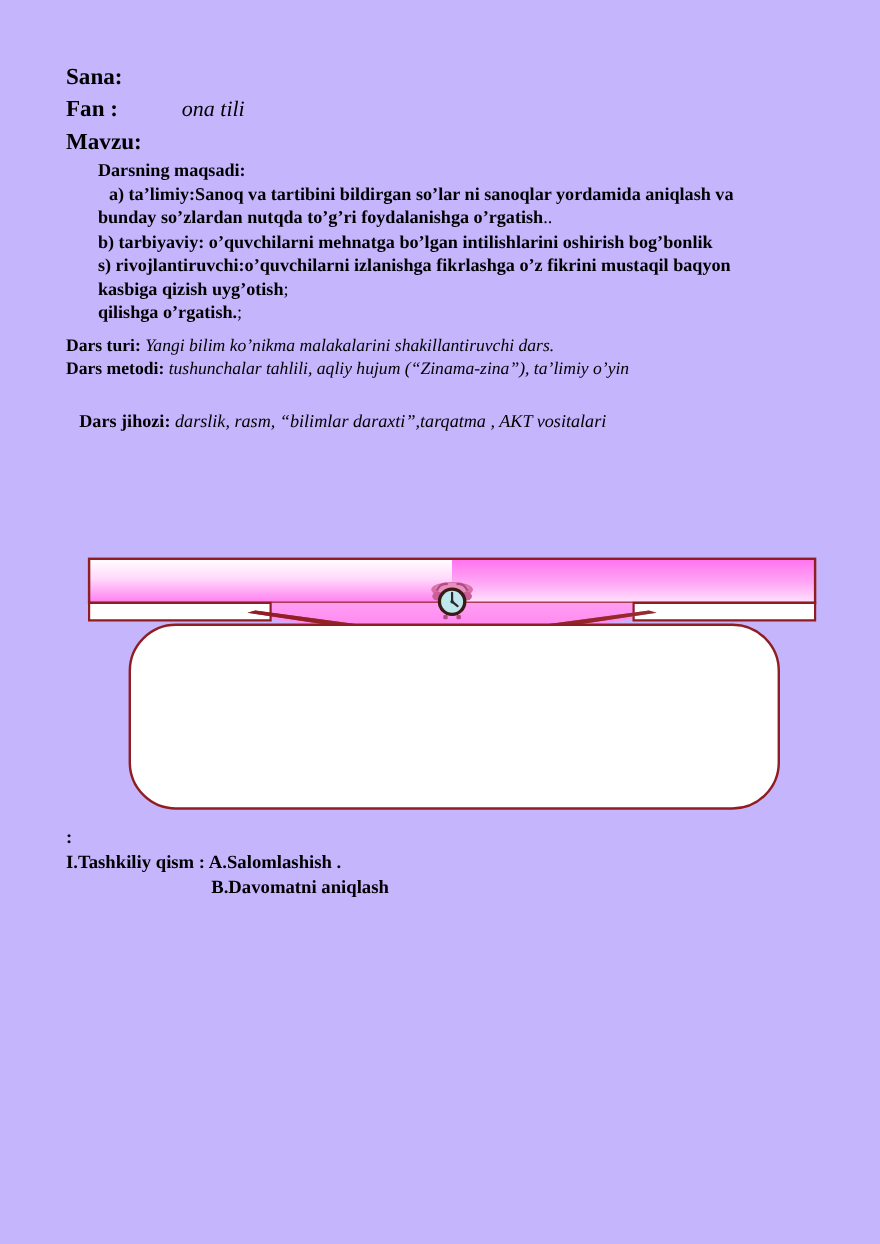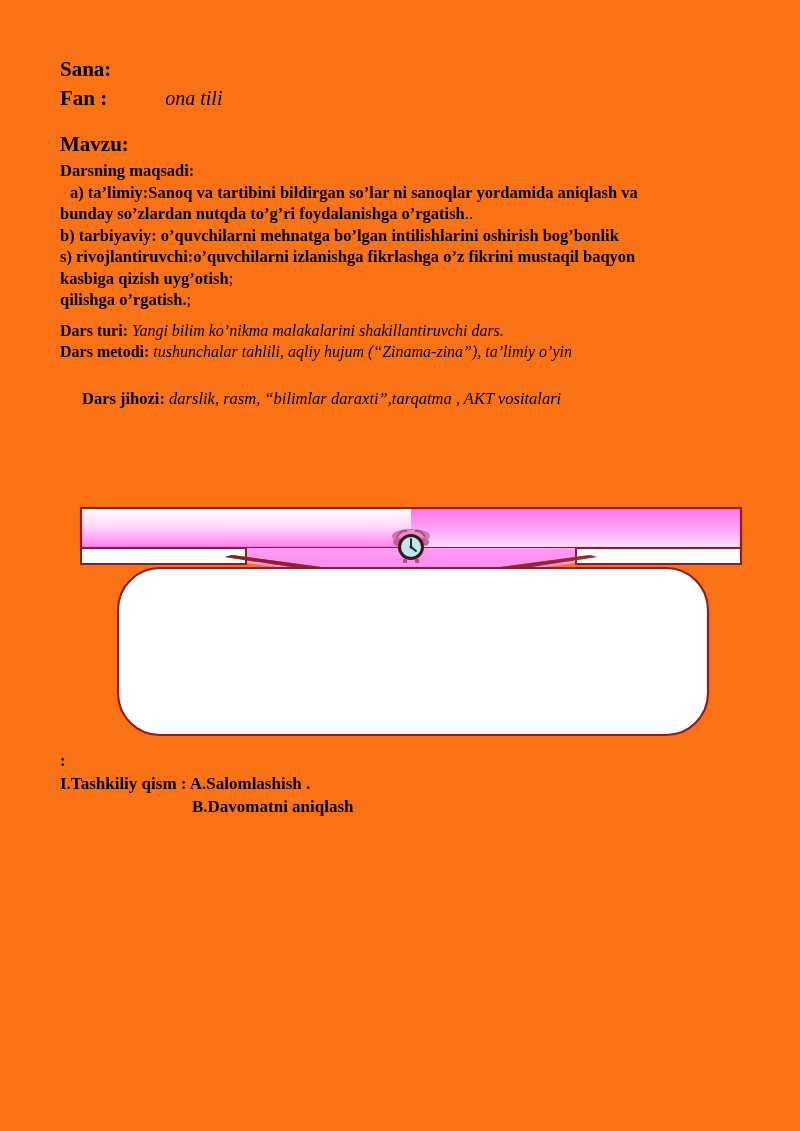--- a/index.html
+++ b/index.html
@@ -13,21 +13,21 @@
     position: relative;
     font-family: "Liberation Serif", "DejaVu Serif", serif;
     color: #000000;
     overflow: hidden;
   }
   .page {
     position: absolute;
     left: 0; top: 0;
     width: 800px;
     height: 1131px;
-    background: #f97316;
+    background: #c4b5fd;
   }
   .content {
     position: absolute;
     left: 60px;
     top: 56px;
     width: 680px;
   }
 
   
   .hdr-row {
@@ -47,21 +47,21 @@
     font-size: 20px;
     white-space: pre;
   }
   .row-sana { margin-bottom: 1px; }
   .row-sinf { margin-bottom: 1px; }
   .row-fan  { margin-bottom: 3px; }
 
   .row-mavzu {
     display: flex;
     align-items: baseline;
-    margin-top: 20px;
+    margin-top: 4px;
     margin-bottom: 2px;
   }
   .mavzu-label {
     font-weight: bold;
     font-size: 21px;
     white-space: pre;
   }
   .mavzu-val {
     font-style: italic;
     font-size: 26px;
@@ -72,20 +72,21 @@
   }
 
   
   .aim-block {
     font-family: "Liberation Serif", "DejaVu Serif", serif;
     font-size: 16.5px;
     font-weight: bold;
     line-height: 1.30;
     margin-top: 3px;
     width: 660px;
+    margin-left: 29px;
   }
   .aim-block p { margin: 0; }
   .aim-head { }
   .aim-a { text-indent: 10px; }
   .light { font-weight: normal; }
   .semi { font-weight: normal; }
 
   
   .meta-block {
     font-size: 16px;
@@ -94,21 +95,21 @@
   }
   .meta-block p { margin: 0; }
   .meta-key { font-weight: bold; }
   .meta-val { font-style: italic; }
 
   .equip-block {
     font-size: 16.5px;
     line-height: 1.34;
     margin-top: 26px;
   }
-  .equip-block p { margin: 17px; }
+  .equip-block p { margin: 7px; }
   .equip-indent { text-indent: 5px; }
 
   
   .graphic {
     position: absolute;
     left: 60px;
     top: 495px;
     width: 700px;
     height: 255px;
   }

